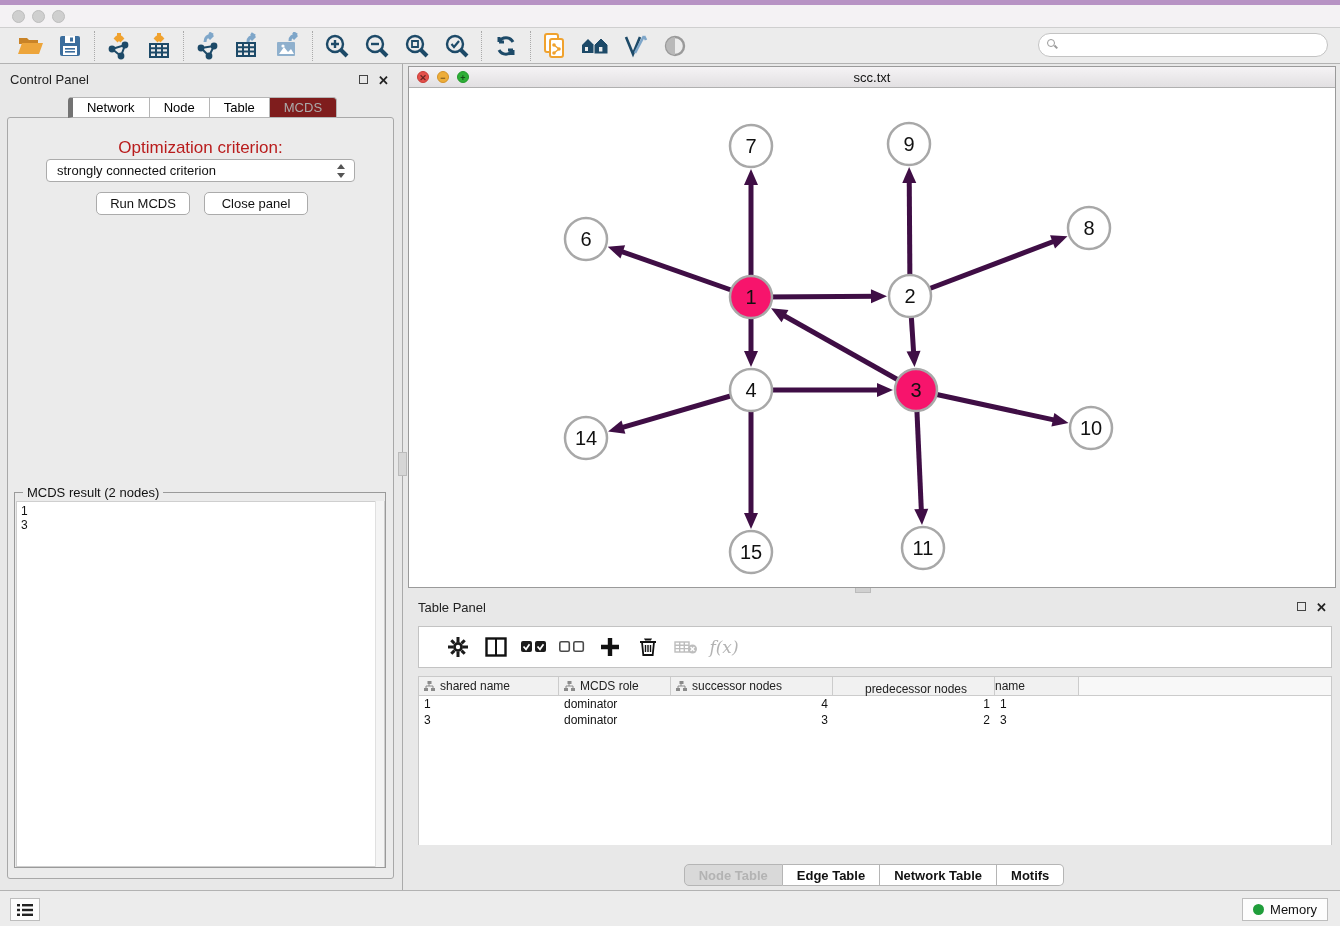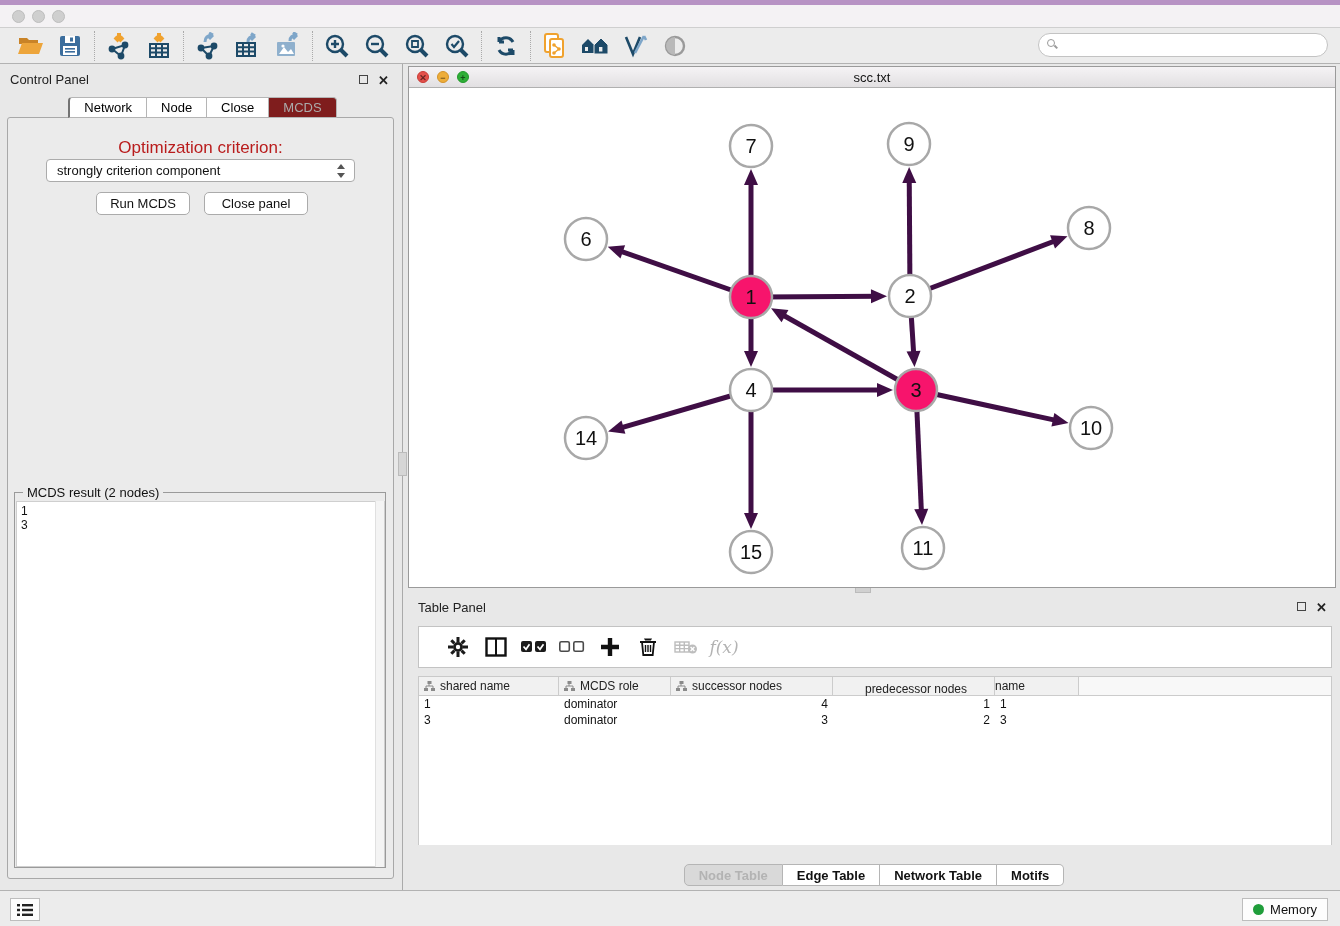--- a/index.html
+++ b/index.html
@@ -19,21 +19,21 @@
   .search-input { width:290px; height:24px; border:1px solid #c3c3c3; border-radius:12px; background:#fff; padding-left:26px; font-size:12px; outline:none; }
   .search-glass { position:absolute; left:9px; top:6px; width:10px; height:10px; pointer-events:none; }
   .search-glass .lens { position:absolute; left:0; top:0; width:8px; height:8px; border:1.5px solid #9a9a9a; border-radius:50%; }
   .search-glass .handle { position:absolute; left:7px; top:7px; width:4px; height:1.5px; background:#9a9a9a; transform:rotate(45deg); }
 
   
   .cp-header { position:absolute; left:10px; top:72px; font-size:13px; color:#222; }
   .panel-ctrl { position:absolute; top:73px; font-size:12px; color:#222; }
   .cp-tabs { position:absolute; left:0; top:97px; width:405px; display:flex; justify-content:center; z-index:3; }
   .tab { height:21px; padding:0 14px; font-size:13px; background:#fff; border:1px solid #b5b5b5; border-left:none; display:flex; align-items:center; }
-  .tab:first-child { border-left:2px solid #737373; border-radius:4px 0 0 0; }
+  .tab:first-child { border-left:5px solid #737373; border-radius:4px 0 0 0; }
   .tab:last-child { border-radius:0 4px 0 0; }
   .tab.selected { background:#7f1d1d; color:#ababab; }
   .cp-body { position:absolute; left:7px; top:117px; width:387px; height:762px; background:#ebebeb; border:1px solid #a8a8a8; border-radius:3px; }
   .opt-label { position:absolute; left:0; top:20px; width:100%; text-align:center; font-size:17px; color:#b91c1c; }
   .dropdown { position:absolute; left:38px; top:41px; width:309px; height:23px; background:#fff; border:1px solid #ababab; border-radius:4px; font-size:13px; display:flex; align-items:center; padding-left:10px; color:#111; }
   .dd-stepper { position:absolute; right:8px; top:3px; width:10px; height:16px; }
   .dd-stepper .up { position:absolute; top:1px; left:1px; width:0; height:0; border-left:4px solid transparent; border-right:4px solid transparent; border-bottom:5px solid #555; }
   .dd-stepper .down { position:absolute; bottom:1px; left:1px; width:0; height:0; border-left:4px solid transparent; border-right:4px solid transparent; border-top:5px solid #555; }
   .cp-btn { position:absolute; top:74px; height:23px; background:#fff; border:1px solid #ababab; border-radius:5px; font-size:13px; color:#111; display:flex; align-items:center; justify-content:center; font-family:"Liberation Sans",sans-serif; }
   .fieldset { position:absolute; left:6px; top:374px; width:372px; height:376px; border:1px solid #9a9a9a; }
@@ -232,28 +232,28 @@
   </div>
 </div>
 
 <div class="cp-header">Control Panel</div>
 <div class="panel-ctrl" style="left:359px"><span class="float-sq"></span></div>
 <div class="panel-ctrl" style="left:378px"><span class="close-x">✕</span></div>
 
 <div class="cp-tabs" id="cp-tabs">
     <div class="tab">Network</div>
     <div class="tab">Node</div>
-    <div class="tab">Close</div>
+    <div class="tab">Table</div>
     <div class="tab selected">MCDS</div>
   </div>
 
 <div class="cp-body">
   <div class="opt-label">Optimization criterion:</div>
   <div class="dropdown">
-    <span>strongly criterion component</span>
+    <span>strongly connected criterion</span>
     <span class="dd-stepper">
         <span class="up"></span>
         <span class="down"></span>
       </span>
   </div>
   <div class="cp-btn" style="left:88px; width:94px;">Run MCDS</div>
   <div class="cp-btn" style="left:196px; width:104px;">Close panel</div>
 
   <div class="fieldset">
     <div class="fieldset-legend">MCDS result (2 nodes)</div>

